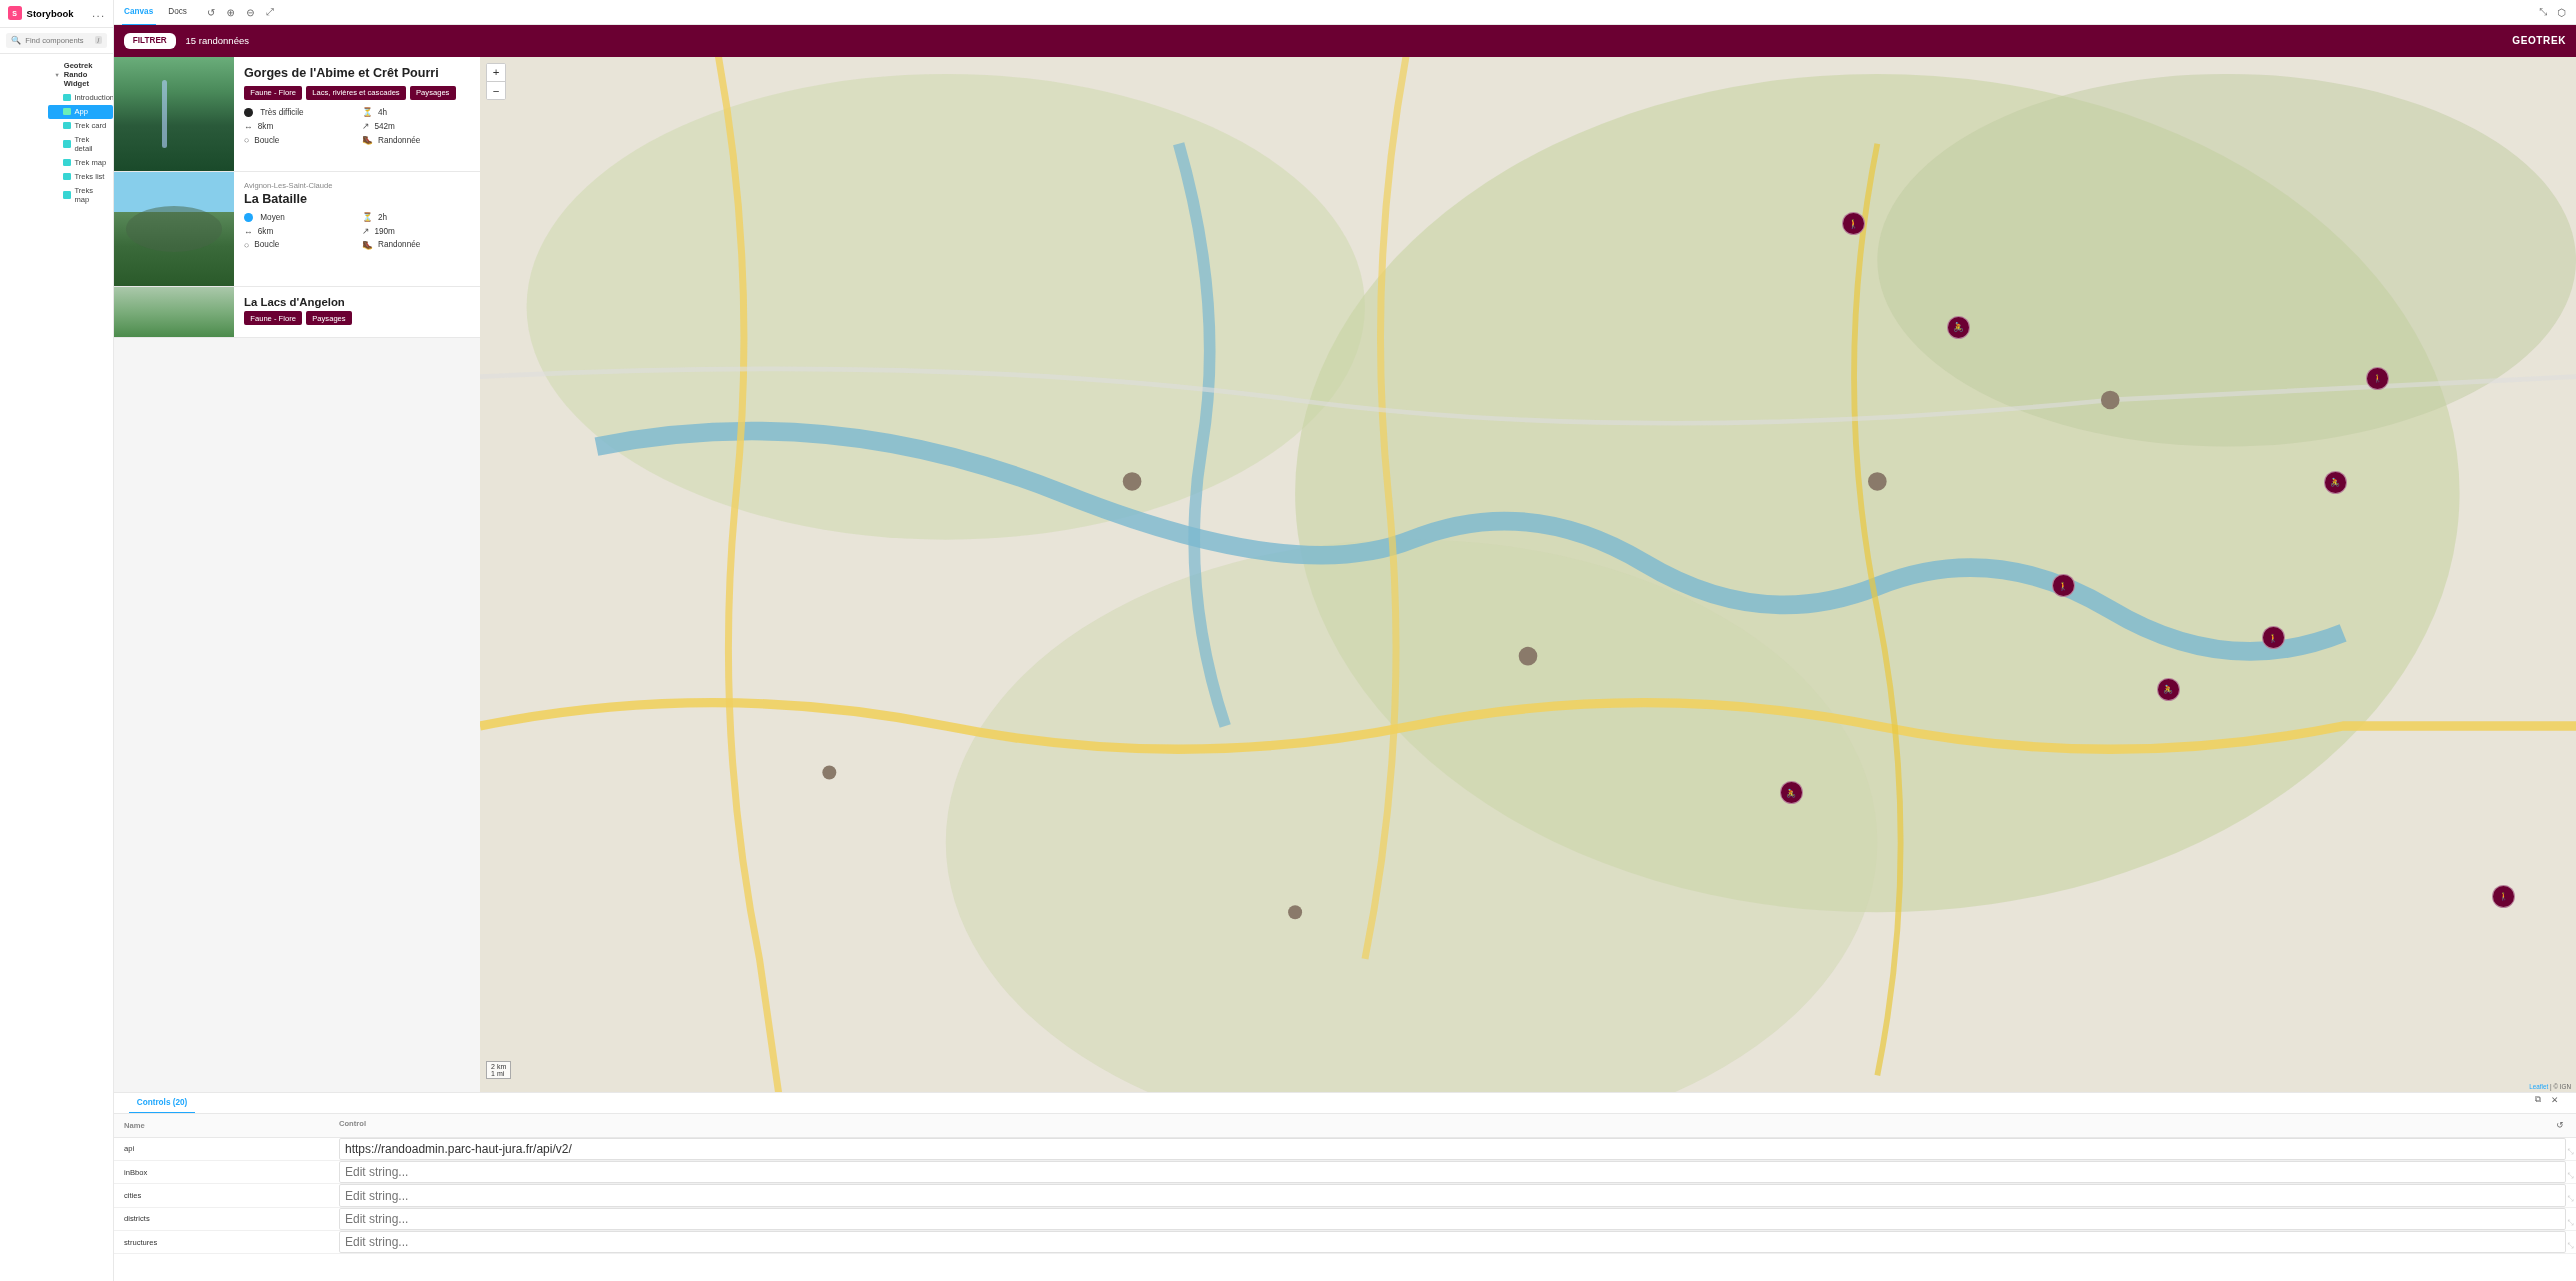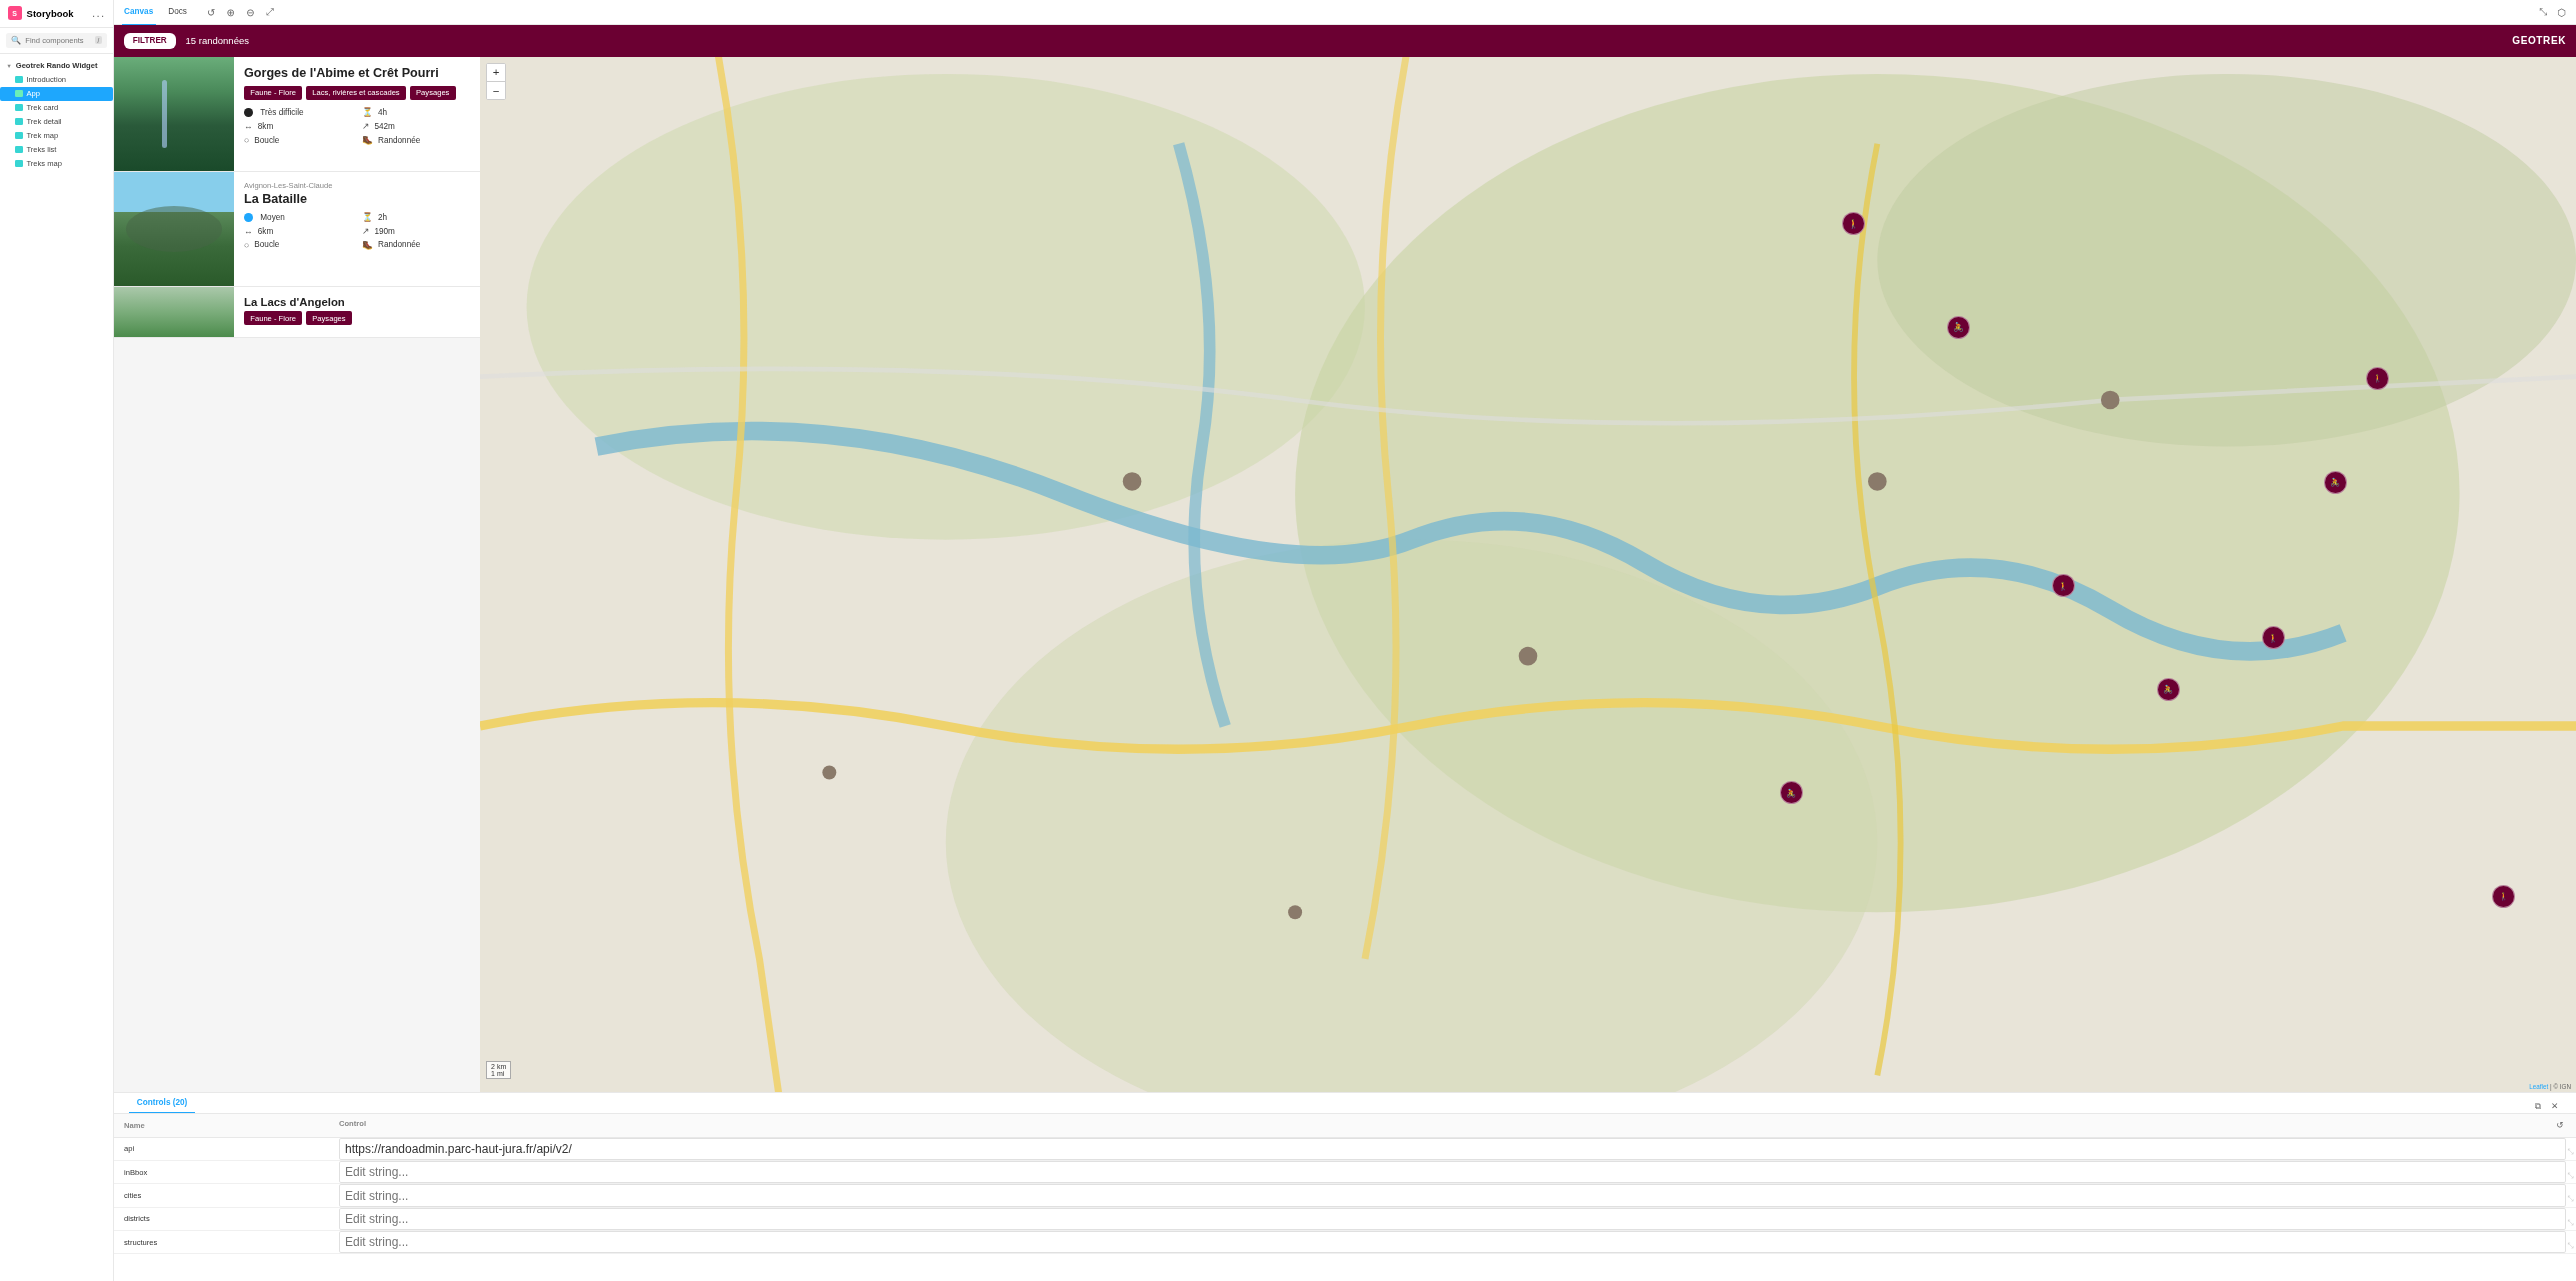--- a/index.html
+++ b/index.html
@@ -59,20 +59,21 @@
     #search-input-wrap input {
       border: none; background: transparent; outline: none; font-size: 7.6px; color: #333; width: 100%;
     }
     .slash-key {
       font-size: 6.3px; background: #ddd; border-radius: 1.9px; padding: 0.6px 2.5px; color: #666;
     }
     #sidebar-tree {
       flex: 1;
       overflow-y: auto;
       padding: 5px 0;
+      margin-left: 48px;
     }
     .tree-group-label {
       display: flex; align-items: center; gap: 3.8px;
       padding: 2.5px 6.3px;
       font-size: 7.6px; font-weight: 600; color: #333;
       cursor: pointer;
     }
     .tree-group-label .arrow { font-size: 5.7px; color: #888; }
     .tree-item {
       display: flex; align-items: center; gap: 3.8px;
@@ -605,21 +606,21 @@
               <a>Leaflet</a>
               <span> | © IGN</span>
             </div>
           </div>
         </div>
       </div>
     </div>
 
     <div id="controls-panel">
       <div class="controls-tabs">
-        <div class="controls-header" style="width:100%;display:flex;align-items:flex-end;">
+        <div class="controls-header" style="width:100%;display:flex;align-items:flex-start;">
           <div class="controls-tab active">Controls (20)</div>
           <div class="controls-right" style="margin-left:auto;">
             <button class="controls-icon-btn" title="Expand">⧉</button>
             <button class="controls-icon-btn" title="Close">✕</button>
           </div>
         </div>
       </div>
       <div style="overflow-x:auto;">
         <table class="controls-table">
           <thead>

